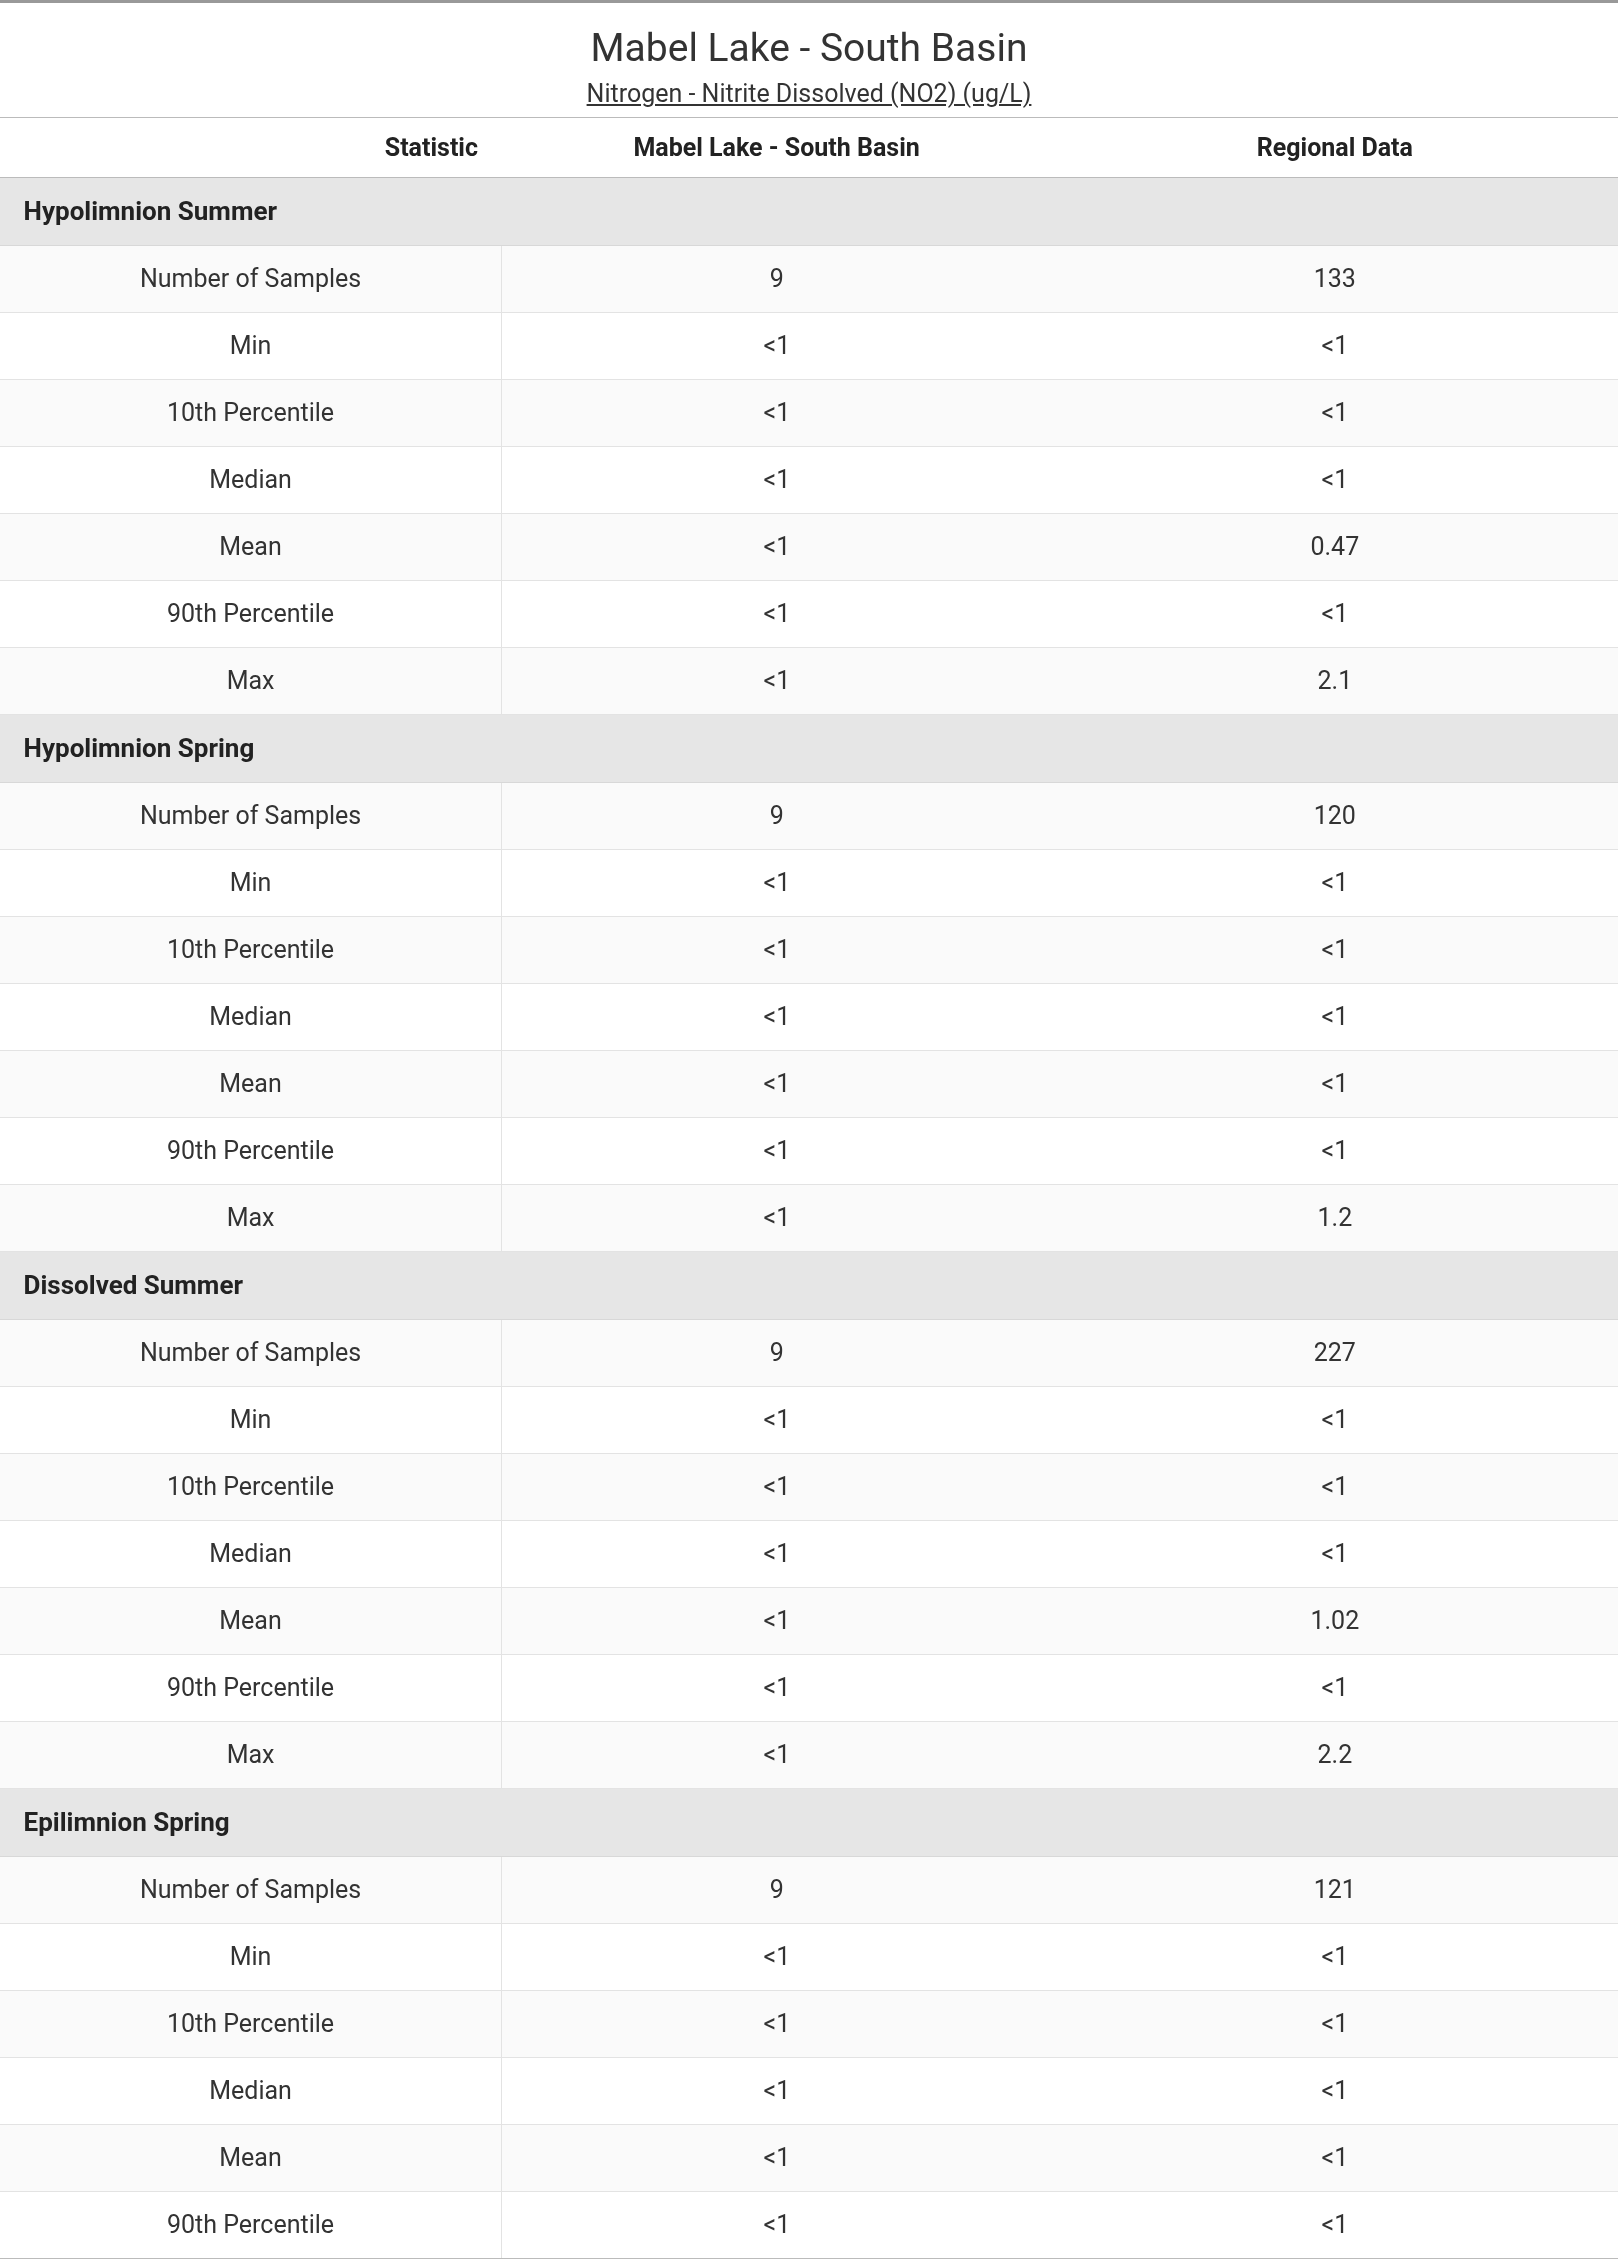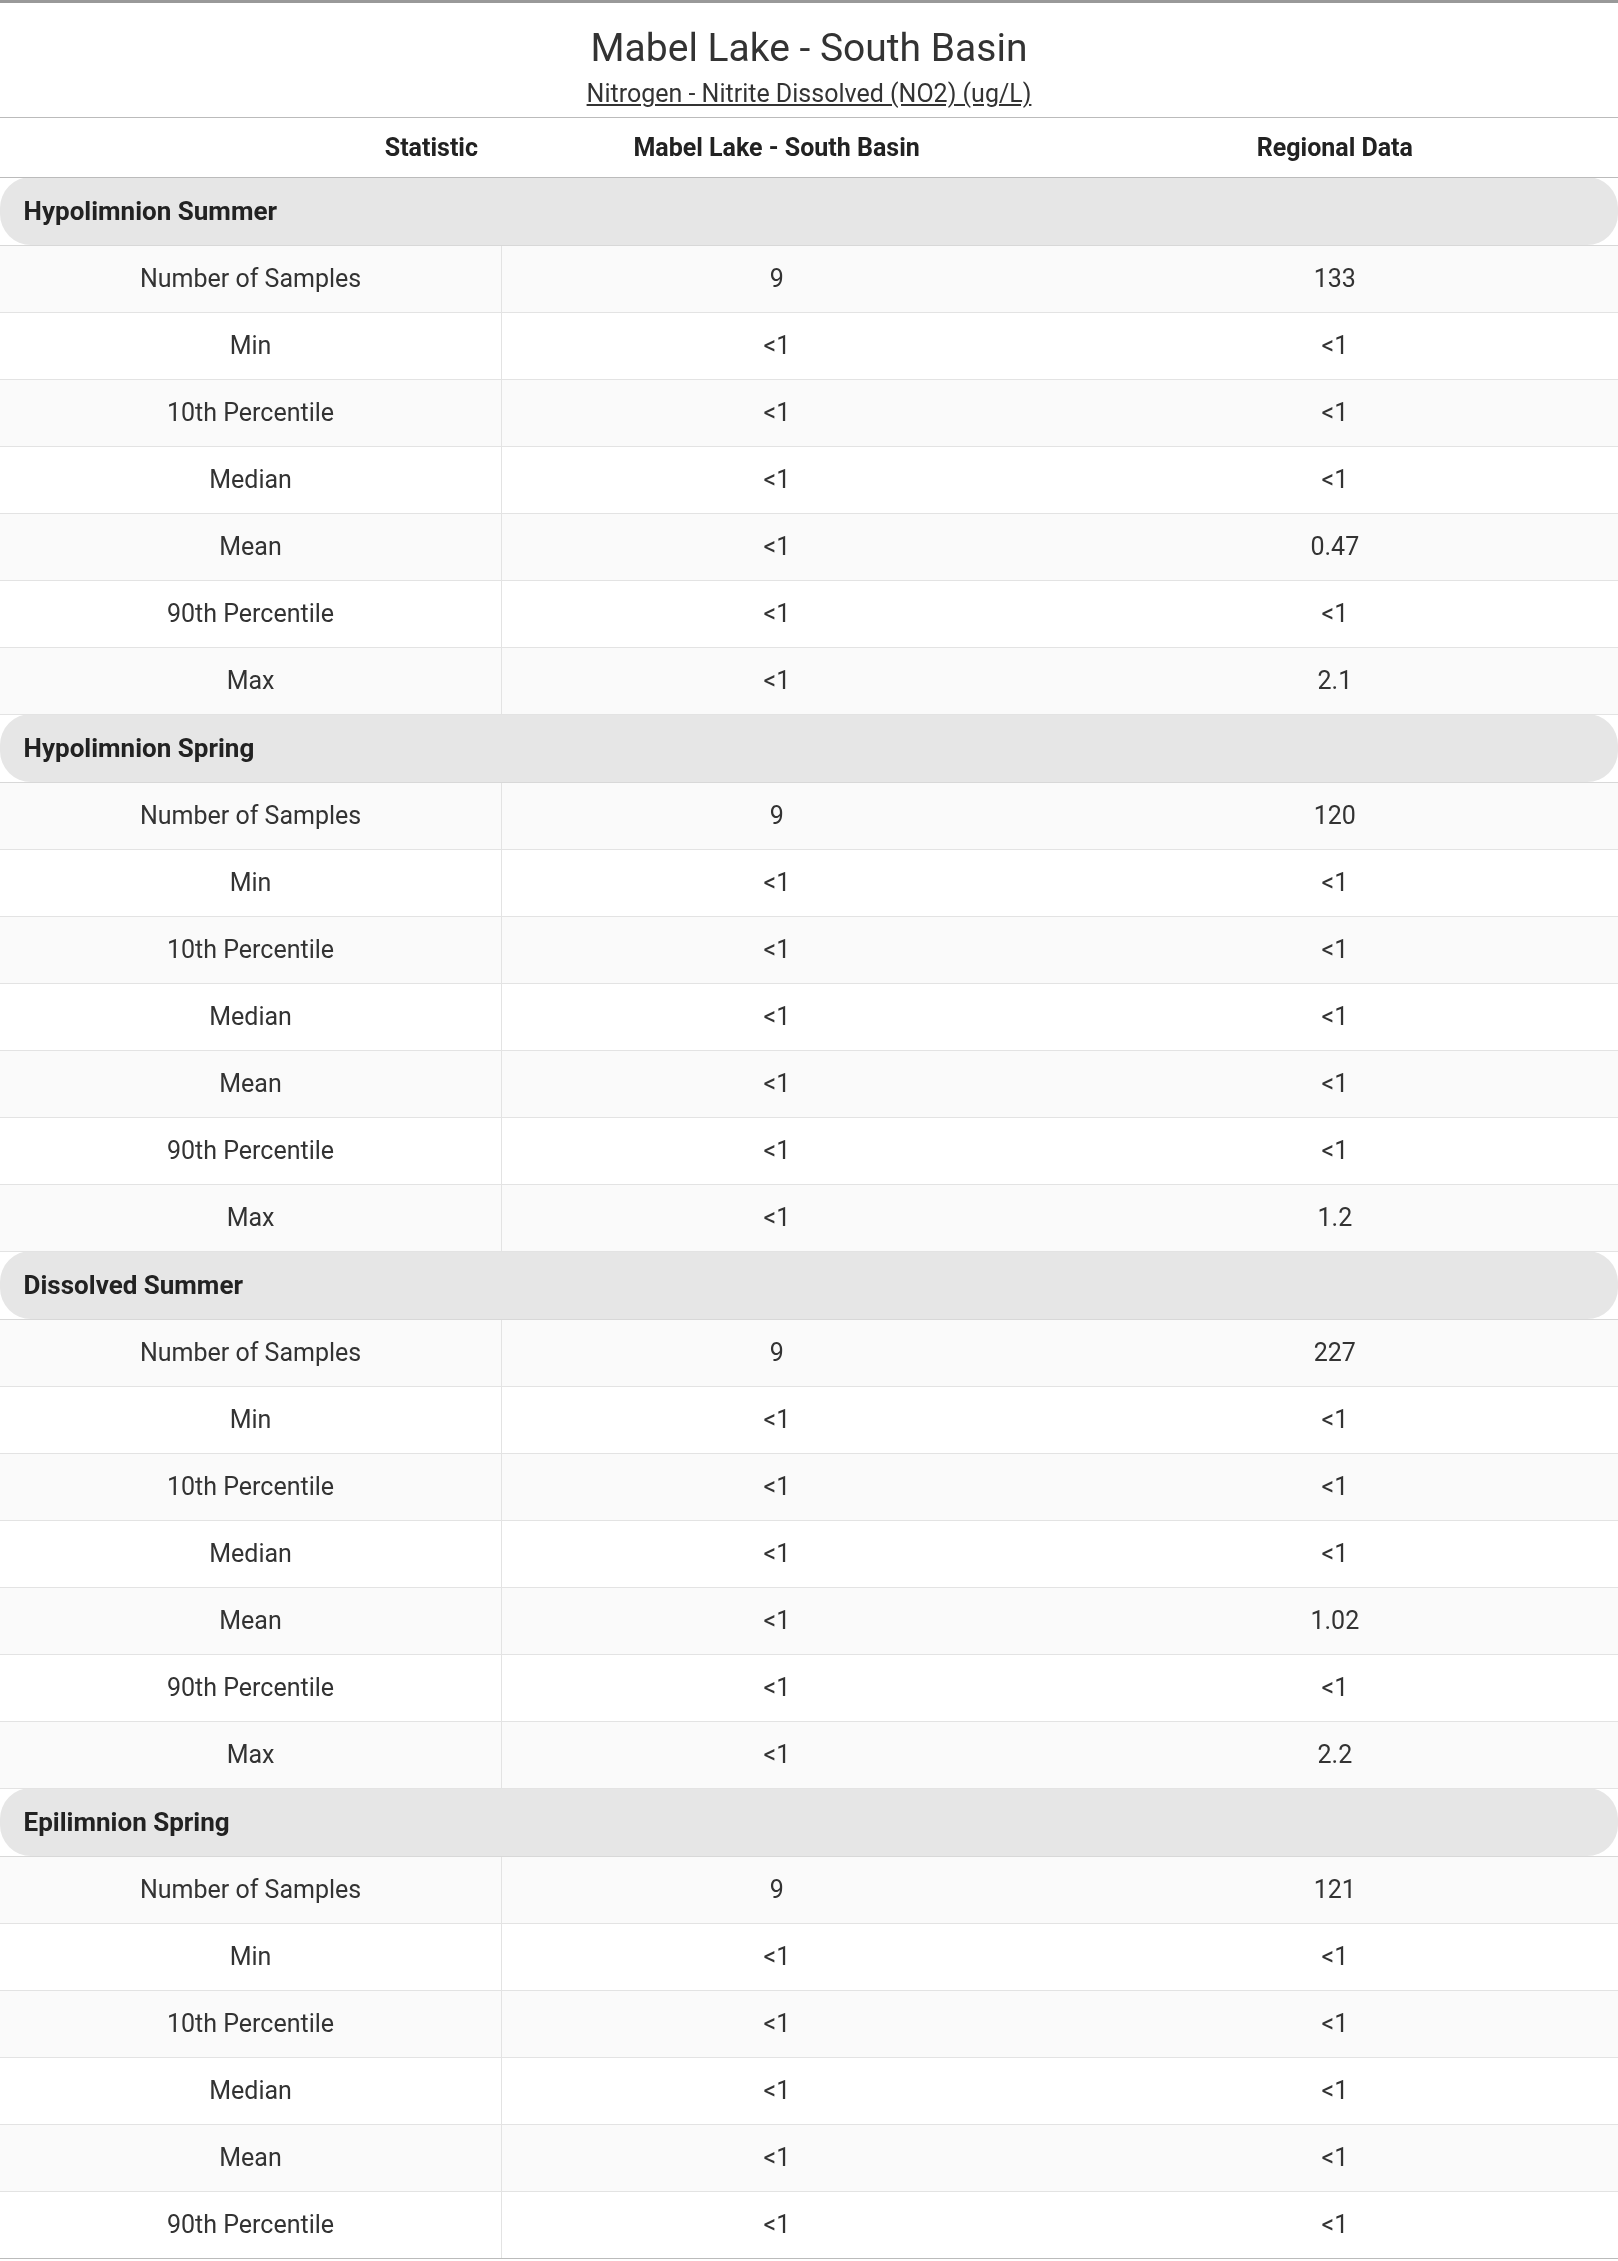--- a/index.html
+++ b/index.html
@@ -48,21 +48,20 @@
     table.data thead th.col-lake { width: 34%; text-align: center; }
     table.data thead th.col-reg  { width: 35%; text-align: center; }
 
     tr.group-header td {
       background: #e6e6e6;
       font-weight: 700;
       color: #222;
       padding: 18.5px 23.6px;
       border-bottom: 0.8px solid #d8d8d8;
       font-size: 26px;
-      border-radius: 31px;
     }
     tr.data-row td {
       padding: 18.5px 10px;
       border-bottom: 0.8px solid #e3e3e3;
       text-align: center;
       color: #333;
       font-size: 25px;
     }
     tr.data-row td.stat-cell {
       text-align: center;

